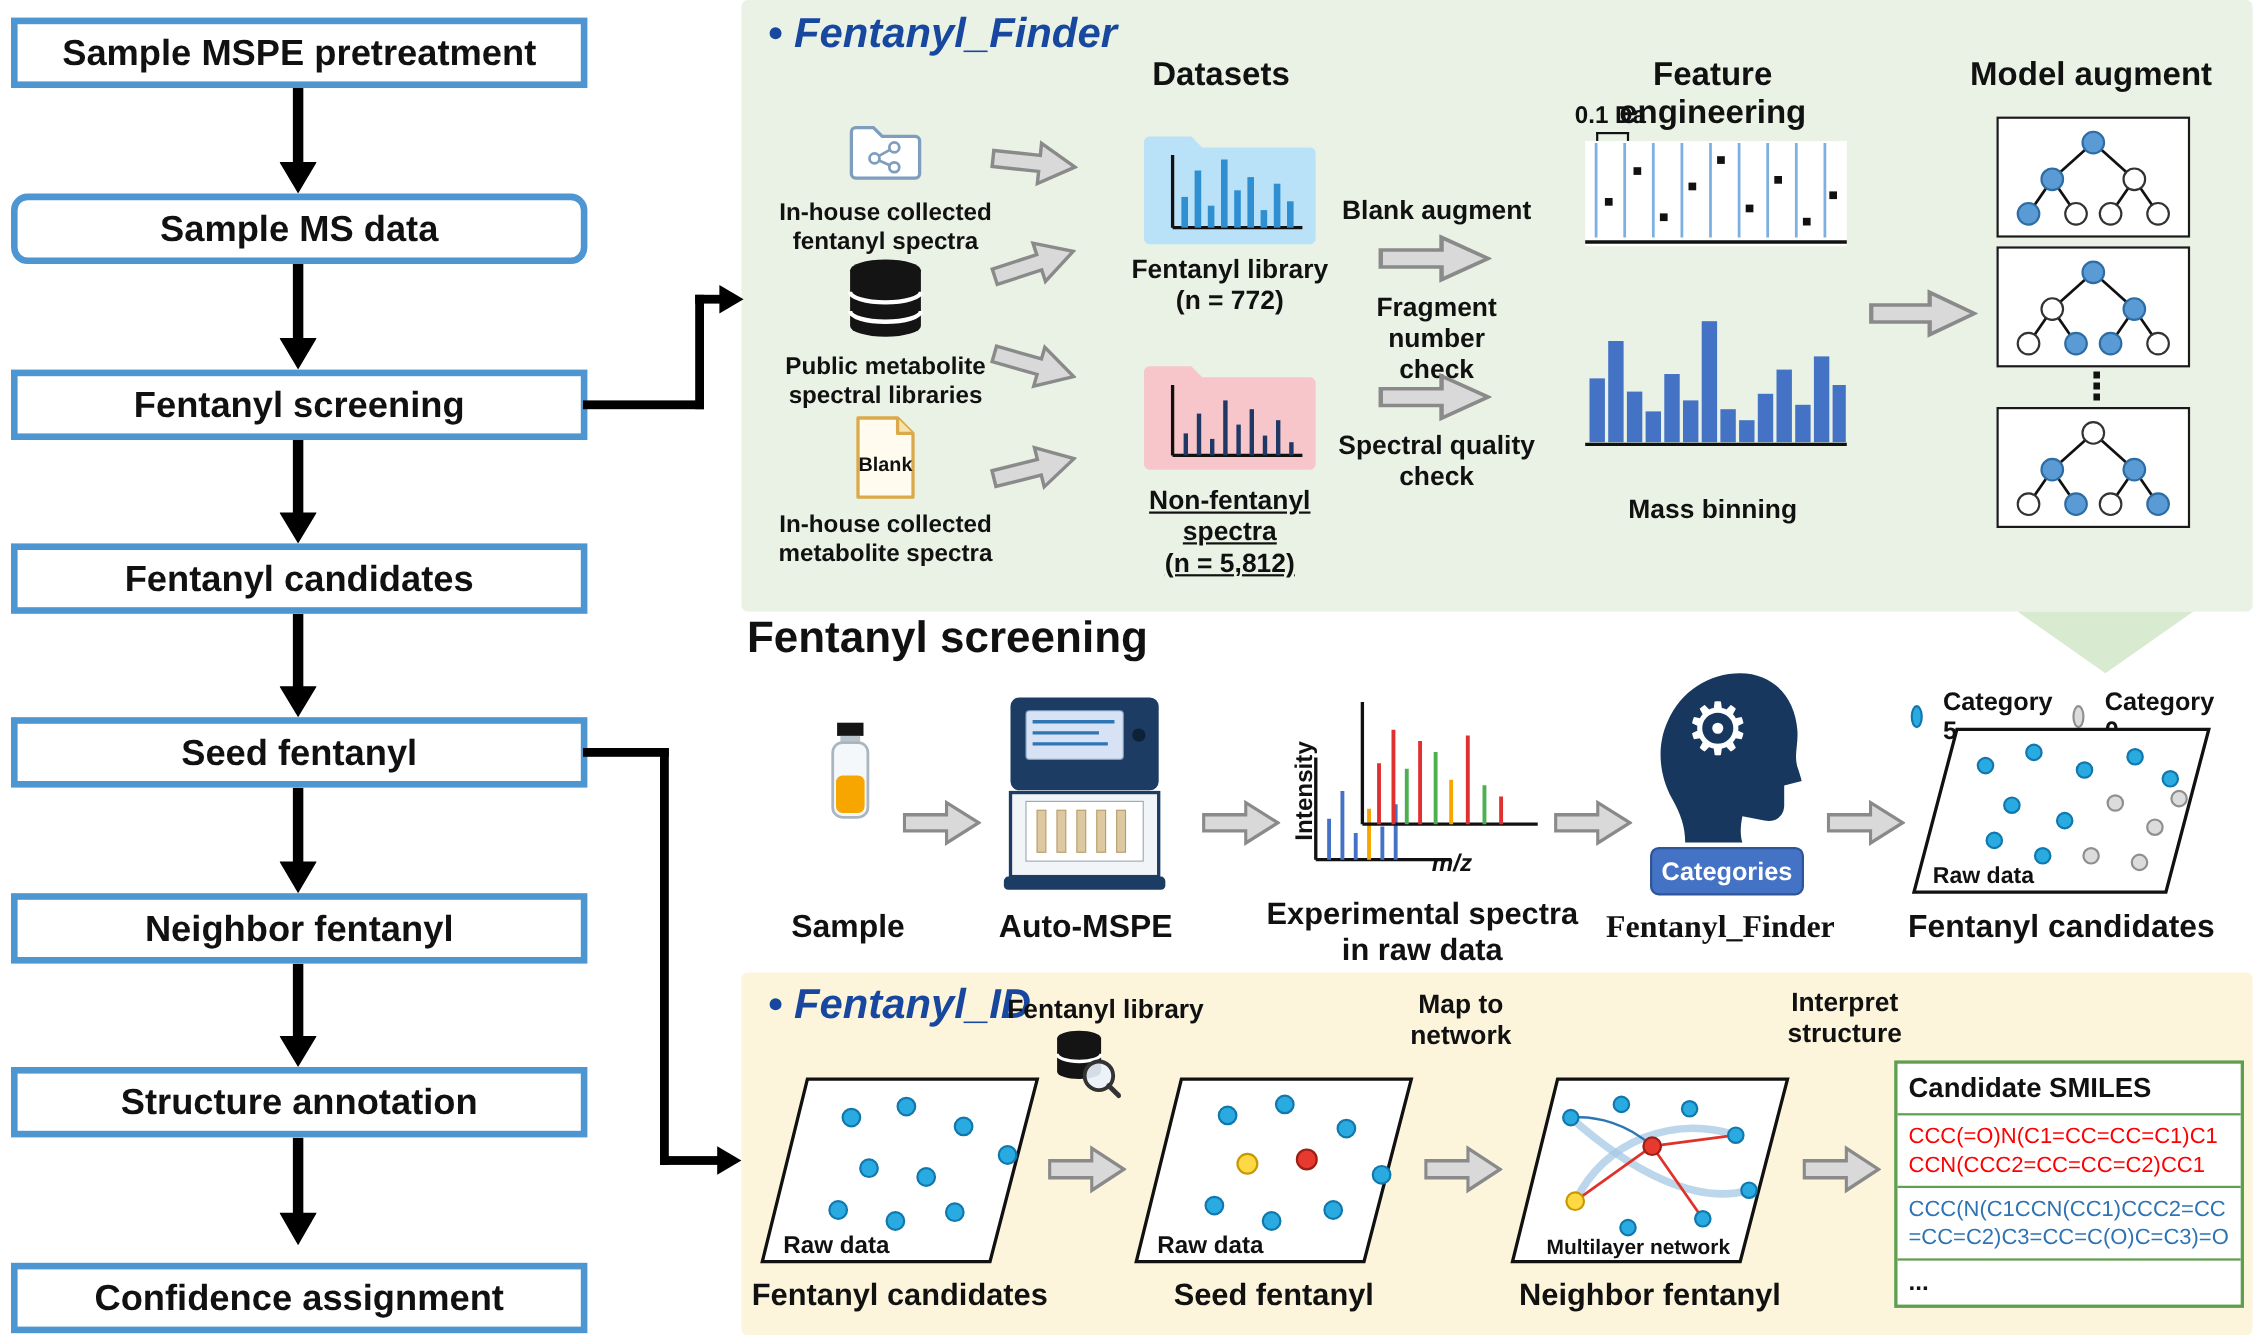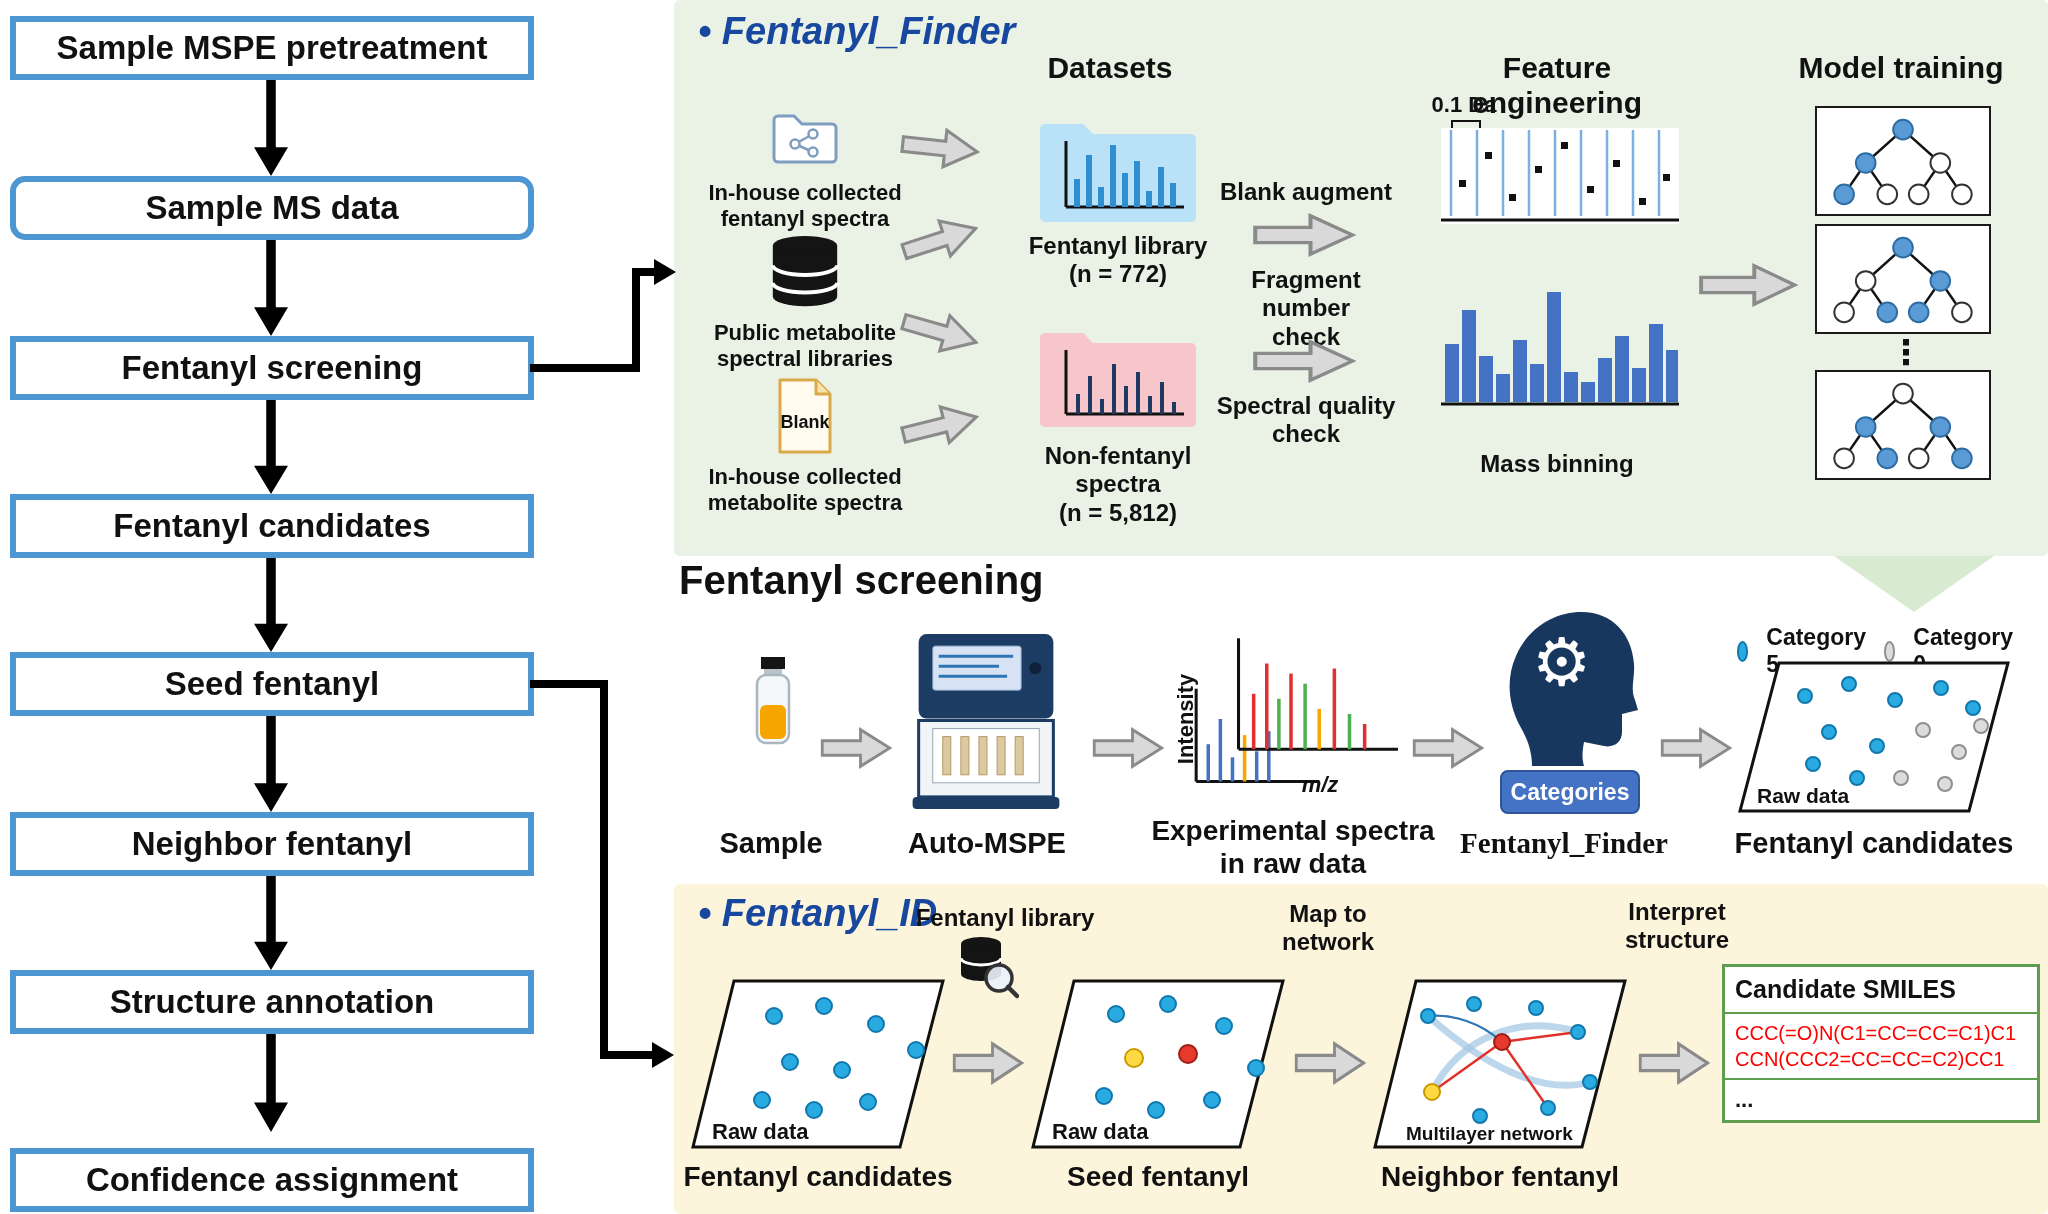--- a/index.html
+++ b/index.html
@@ -172,21 +172,21 @@
       <rect x="64" y="81" width="4" height="15"></rect>
         <rect x="76" y="46" width="4" height="50"></rect>
       <rect x="88" y="68" width="4" height="28"></rect>
         <rect x="100" y="54" width="4" height="42"></rect>
       <rect x="112" y="78" width="4" height="18"></rect>
         <rect x="124" y="64" width="4" height="32"></rect>
       <rect x="136" y="84" width="4" height="12"></rect>
     </g>
   </svg>
 </div>
-<div class="lbl pre" style="left:1008px;top:442px;width:220px;font-size:24px;">Non-fentanyl spectra
+<div class="lbl pre" style="left:1008px;top:442px;width:220px;font-size:24px;text-decoration:underline;">Non-fentanyl spectra
 (n = 5,812)</div>
 
 <div class="lbl" style="left:1206px;top:178px;width:200px;font-size:24px;">Blank augment</div>
 <div class="abs barrow" style="left:1252px;top:212px;width:104px;height:46px;">
     <svg viewBox="0 0 64 36" preserveAspectRatio="none">
       <path d="M2 12h34V3l26 15-26 15v-9H2z" fill="#d9d9d9" stroke="#8a8a8a" stroke-width="2.5"></path>
     </svg>
   </div>
 <div class="lbl pre" style="left:1206px;top:266px;width:200px;font-size:24px;">Fragment number
 check</div>
@@ -251,21 +251,21 @@
   </svg>
 </div>
 <div class="lbl" style="left:1437px;top:450px;width:240px;font-size:24px;">Mass binning</div>
 
 <div class="abs barrow" style="left:1698px;top:262px;width:100px;height:46px;">
     <svg viewBox="0 0 64 36" preserveAspectRatio="none">
       <path d="M2 12h34V3l26 15-26 15v-9H2z" fill="#d9d9d9" stroke="#8a8a8a" stroke-width="2.5"></path>
     </svg>
   </div>
 
-<div class="lbl" style="left:1771px;top:50px;width:260px;font-size:30px;">Model training</div>
+<div class="lbl" style="left:1771px;top:50px;width:260px;font-size:30px;">Model augment</div>
 <div class="tree-box" style="left:1815px;top:106px;">
   <svg viewBox="0 0 172 108">
     <g stroke="#111" stroke-width="2.5">
       <line x1="86" y1="22" x2="48" y2="56"></line>
         <line x1="86" y1="22" x2="124" y2="56"></line>
       <line x1="48" y1="56" x2="26" y2="88"></line>
         <line x1="48" y1="56" x2="70" y2="88"></line>
       <line x1="124" y1="56" x2="102" y2="88"></line>
         <line x1="124" y1="56" x2="146" y2="88"></line>
     </g>
@@ -544,14 +544,16 @@
 <div class="abs barrow" style="left:1638px;top:1040px;width:72px;height:46px;">
     <svg viewBox="0 0 64 36" preserveAspectRatio="none">
       <path d="M2 12h34V3l26 15-26 15v-9H2z" fill="#d9d9d9" stroke="#8a8a8a" stroke-width="2.5"></path>
     </svg>
   </div>
 
 <div class="smiles-box">
   <div class="smiles-row" style="font-weight:bold;font-size:25px;">Candidate SMILES</div>
   <div class="smiles-row pre" style="color:#ff0000;">CCC(=O)N(C1=CC=CC=C1)C1
 CCN(CCC2=CC=CC=C2)CC1</div>
+  <div class="smiles-row pre" style="color:#2e74b5;">CCC(N(C1CCN(CC1)CCC2=CC
+=CC=C2)C3=CC=C(O)C=C3)=O</div>
   <div class="smiles-row" style="font-weight:bold;font-size:22px;">...</div>
 </div>
 
 </body></html>

